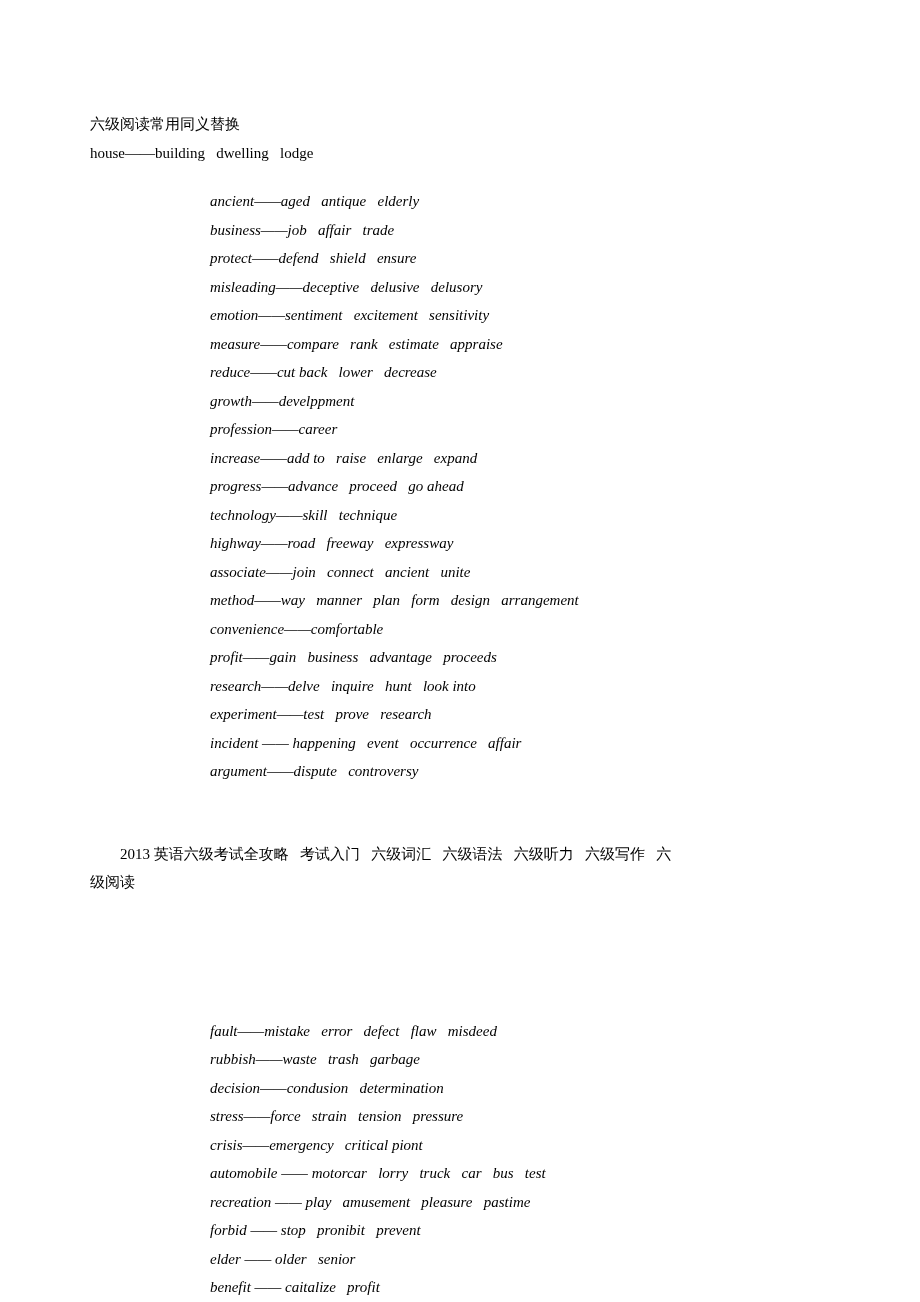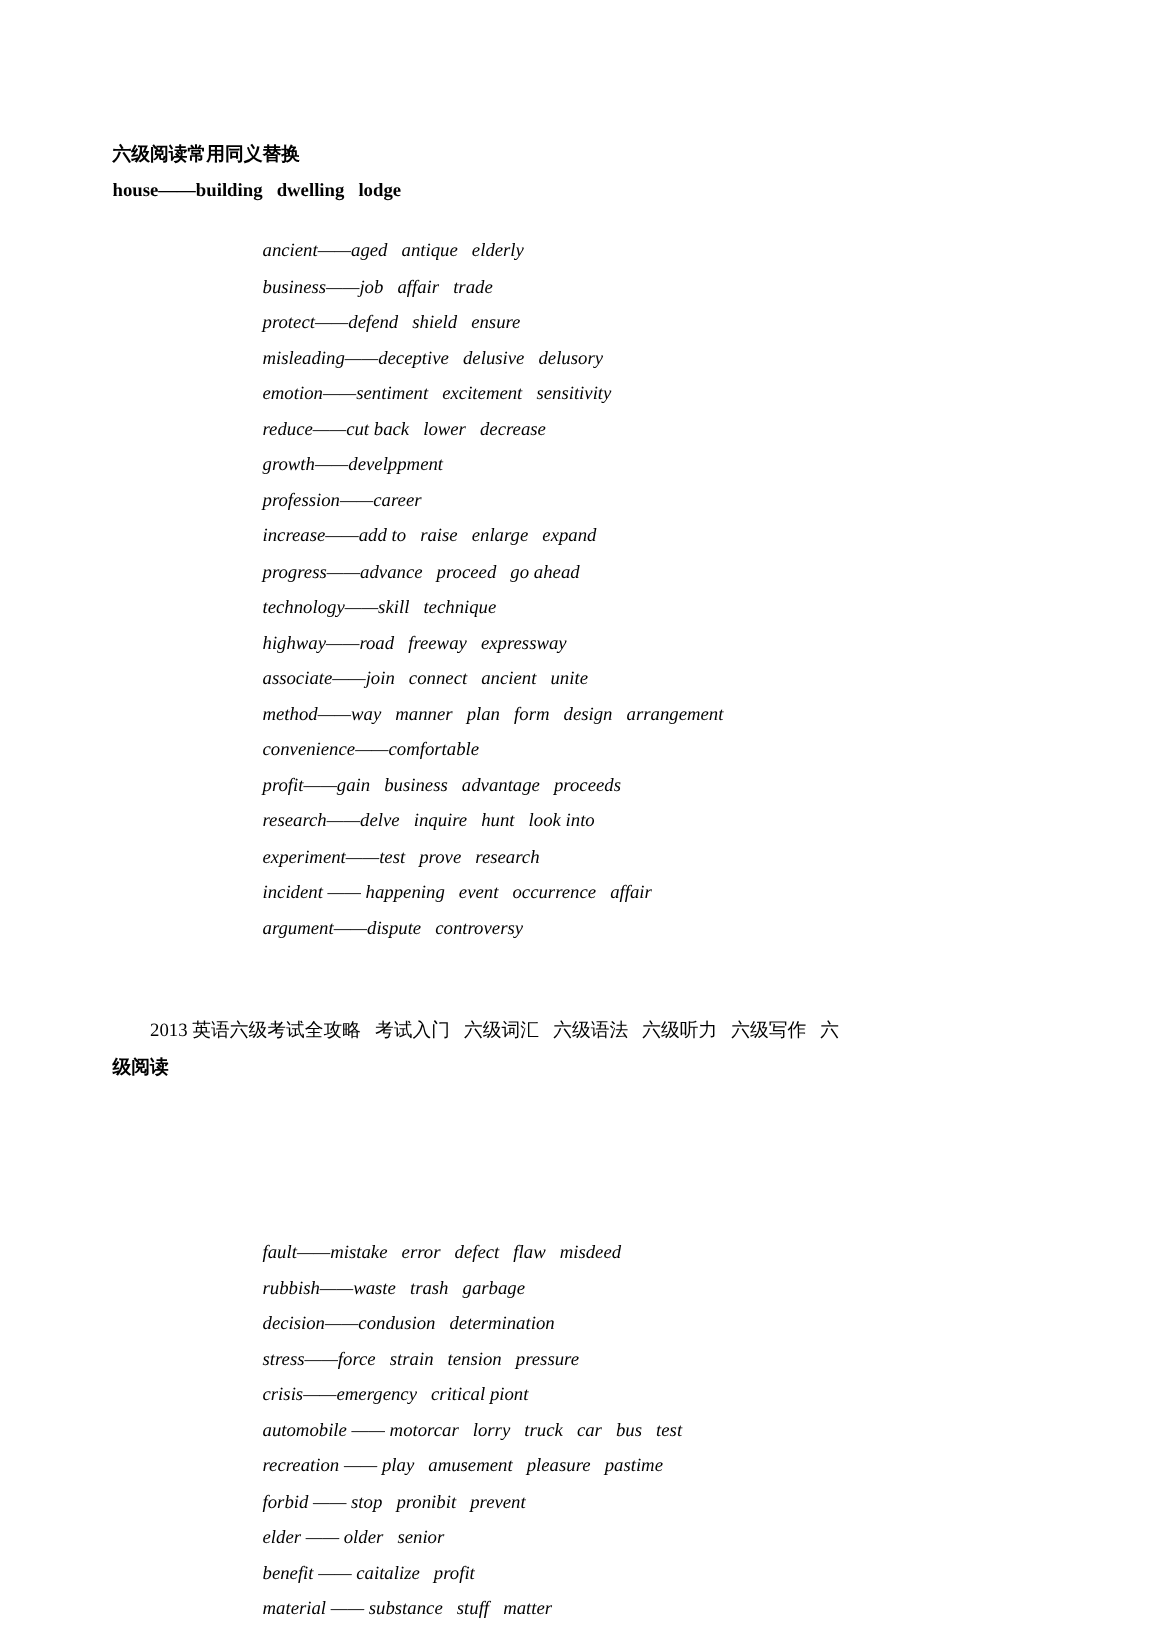--- a/index.html
+++ b/index.html
@@ -13,21 +13,20 @@
     width: 920px;
   }
   .page {
     padding: 110px 90px 80px 90px;
   }
   .line {
     white-space: pre;
   }
   .indent1 {
     padding-left: 0;
-    font-weight: bold;
   }
   .indent2 {
     padding-left: 120px;
     font-style: italic;
   }
   .indent-nav {
     padding-left: 30px;
   }
   .gap-small {
     height: 20px;
@@ -47,20 +46,21 @@
   <div class="line indent1">六级阅读常用同义替换</div>
   <div class="line indent1">house——building   dwelling   lodge</div>
 
   <div class="gap-small"></div>
 
   <div class="line indent2">ancient——aged   antique   elderly</div>
   <div class="line indent2">business——job   affair   trade</div>
   <div class="line indent2">protect——defend   shield   ensure</div>
   <div class="line indent2">misleading——deceptive   delusive   delusory</div>
   <div class="line indent2">emotion——sentiment   excitement   sensitivity</div>
+  <div class="line indent2">measure——compare   rank   estimate   appraise</div>
   <div class="line indent2">reduce——cut back   lower   decrease</div>
   <div class="line indent2">growth——develppment</div>
   <div class="line indent2">profession——career</div>
   <div class="line indent2">increase——add to   raise   enlarge   expand</div>
   <div class="line indent2">progress——advance   proceed   go ahead</div>
   <div class="line indent2">technology——skill   technique</div>
   <div class="line indent2">highway——road   freeway   expressway</div>
   <div class="line indent2">associate——join   connect   ancient   unite</div>
   <div class="line indent2">method——way   manner   plan   form   design   arrangement</div>
   <div class="line indent2">convenience——comfortable</div>

